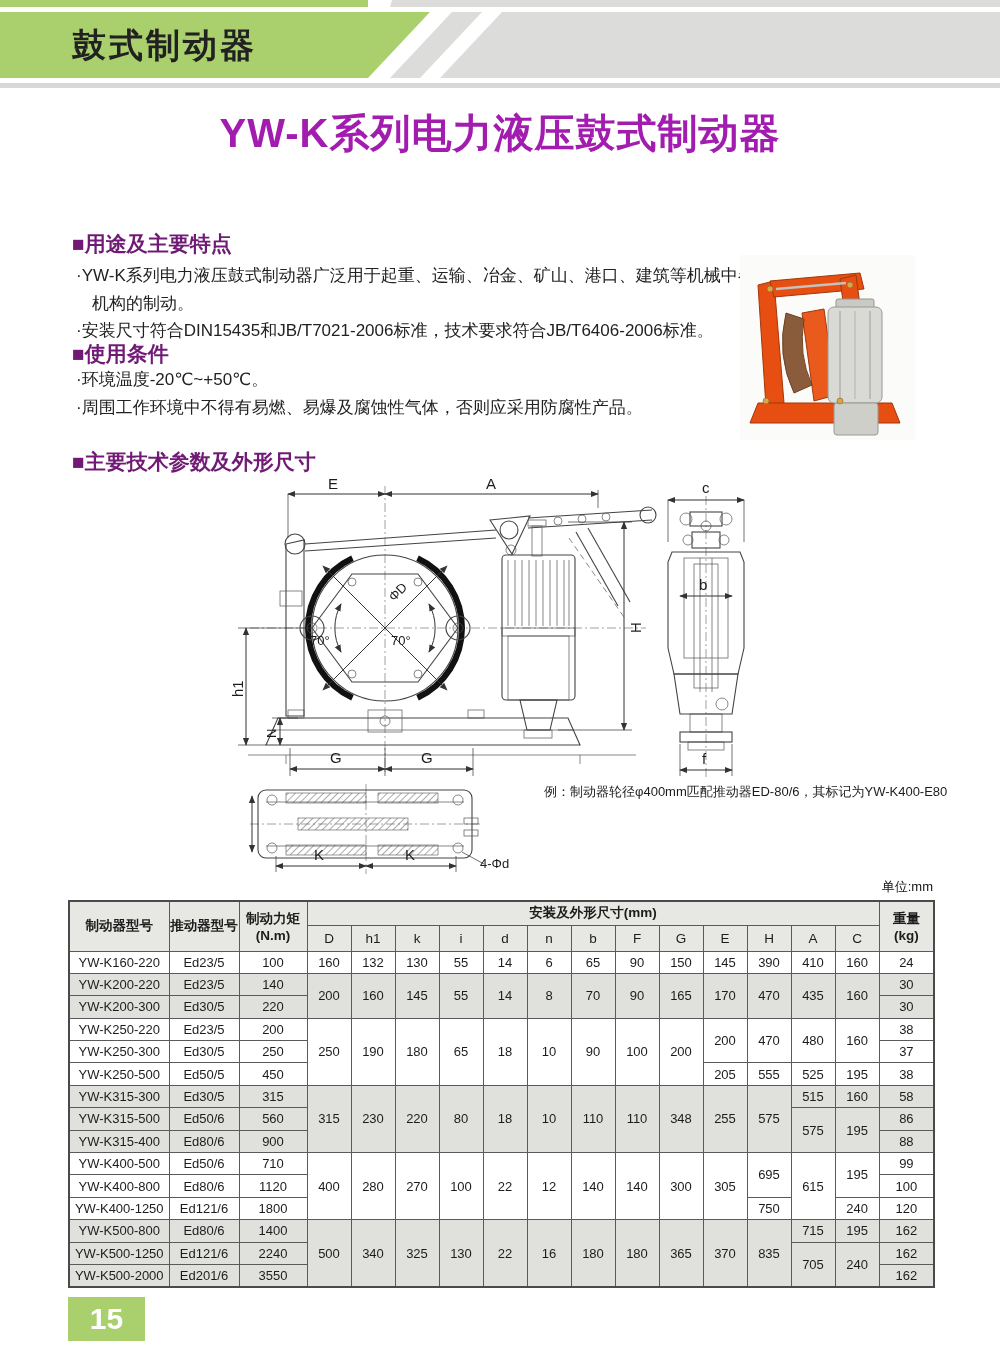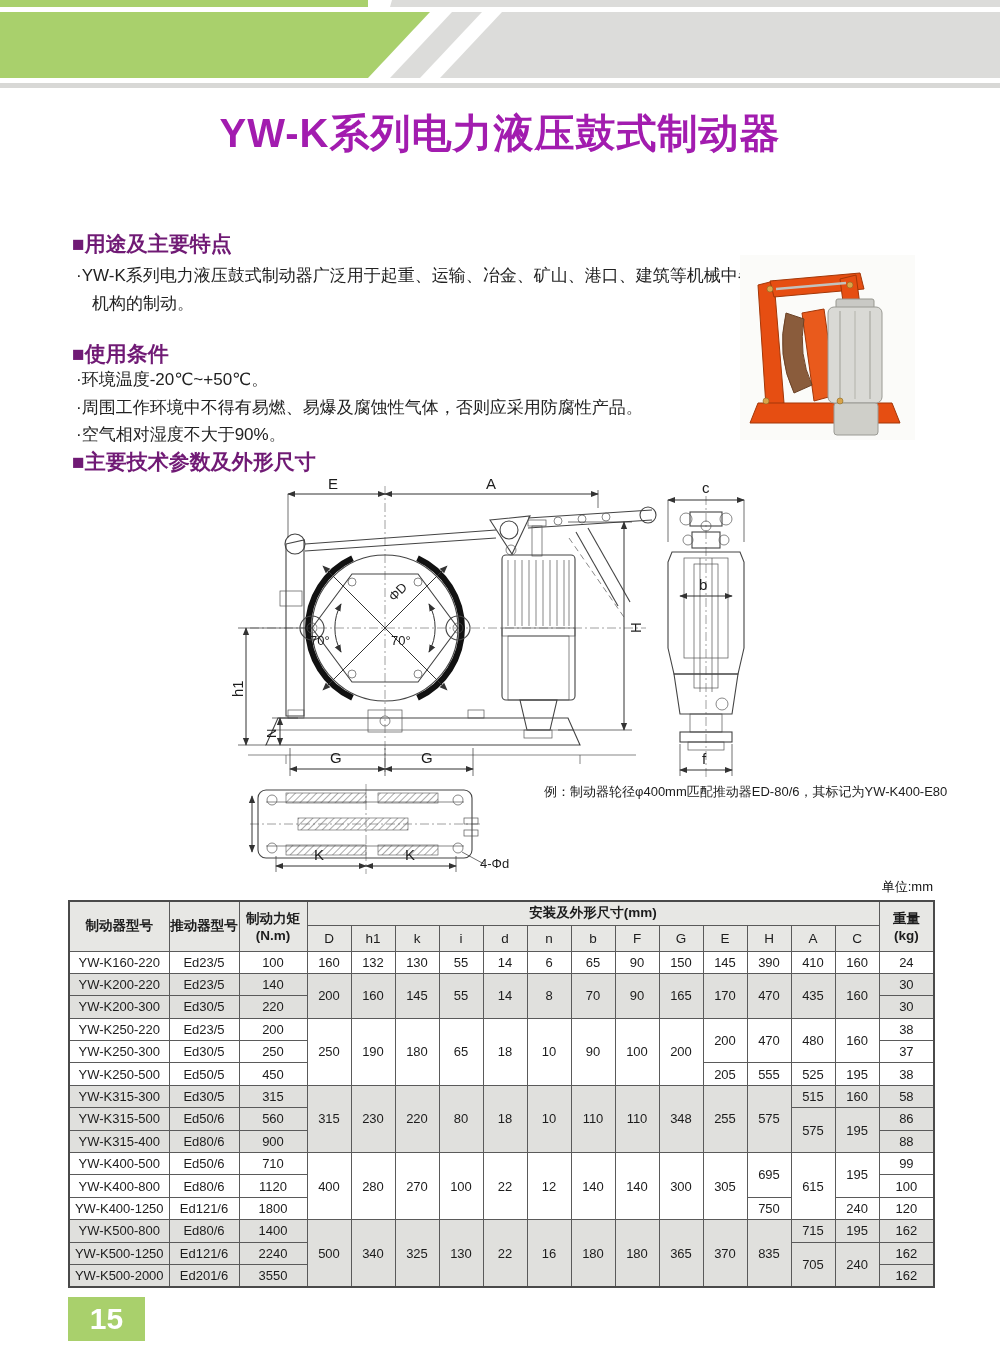--- a/index.html
+++ b/index.html
@@ -62,33 +62,34 @@
 <div class="page">
 
   <svg class="hdr-svg" width="1000" height="92">
     <rect x="0" y="0" width="368" height="7" fill="#a9d06c"></rect>
     <polygon points="392,0 1000,0 1000,7 390,7" fill="#dcdcda"></polygon>
     <polygon points="0,12 430,12 368,78 0,78" fill="#a9d06c"></polygon>
     <polygon points="452,12 482,12 420,78 390,78" fill="#dcdcda"></polygon>
     <polygon points="502,12 1000,12 1000,78 440,78" fill="#dcdcda"></polygon>
     <rect x="0" y="83" width="1000" height="5" fill="#d8d8d6"></rect>
   </svg>
+  <div class="banner-label">鼓式制动器</div>
 
   <div class="page-title">YW-K系列电力液压鼓式制动器</div>
 
   <div class="sec-h usage">■用途及主要特点</div>
   <div class="bullets usage">
       <div>·YW-K系列电力液压鼓式制动器广泛用于起重、运输、冶金、矿山、港口、建筑等机械中各种机构的制动。</div>
+      <div>·安装尺寸符合DIN15435和JB/T7021-2006标准，技术要求符合JB/T6406-2006标准。</div>
     </div>
 
   <div class="sec-h cond">■使用条件</div>
   <div class="bullets cond">
       <div>·环境温度-20℃~+50℃。</div>
       <div>·周围工作环境中不得有易燃、易爆及腐蚀性气体，否则应采用防腐性产品。</div>
-      <div>·空气相对湿度不大于90%。</div>
     </div>
 
   <div class="sec-h specs">■主要技术参数及外形尺寸</div>
 
   <svg class="photo" width="175" height="185" viewBox="0 0 175 185">
     <rect x="0" y="0" width="175" height="185" fill="#fbfbf9"></rect>
     <g>
       <polygon points="18,30 34,26 44,148 26,152" fill="#e64e12" stroke="#a33708" stroke-width="1"></polygon>
       <polygon points="30,26 120,18 124,34 34,42" fill="#e64e12" stroke="#a33708" stroke-width="1"></polygon>
       <polygon points="100,24 116,20 126,96 110,100" fill="#e64e12" stroke="#a33708" stroke-width="1"></polygon>

